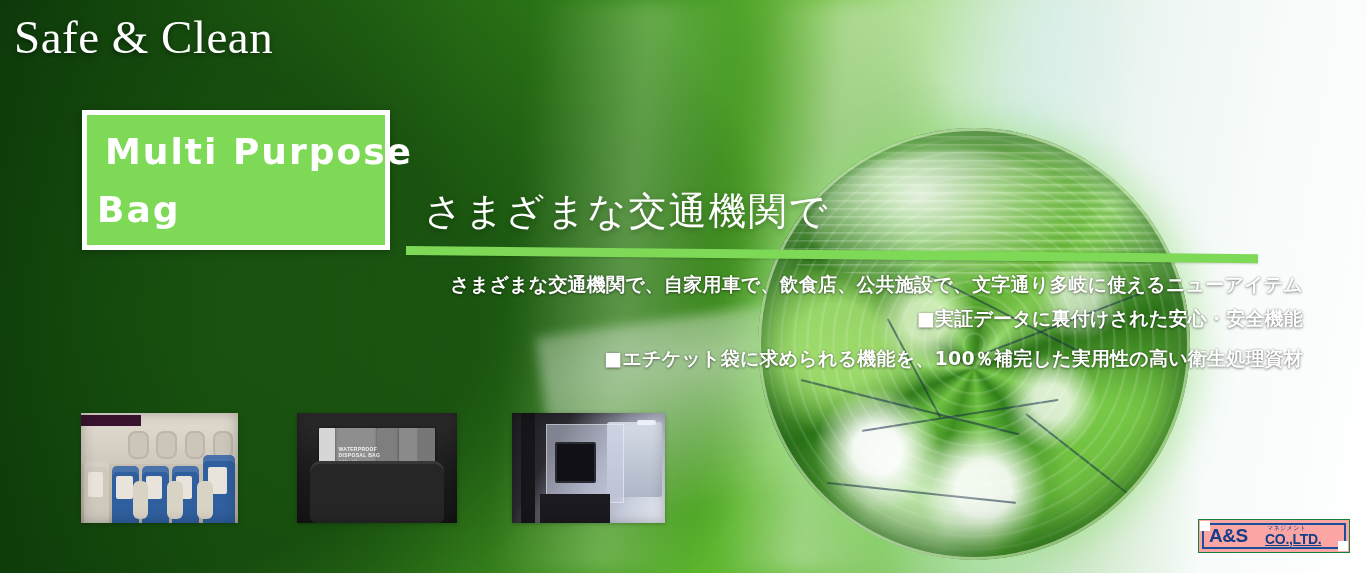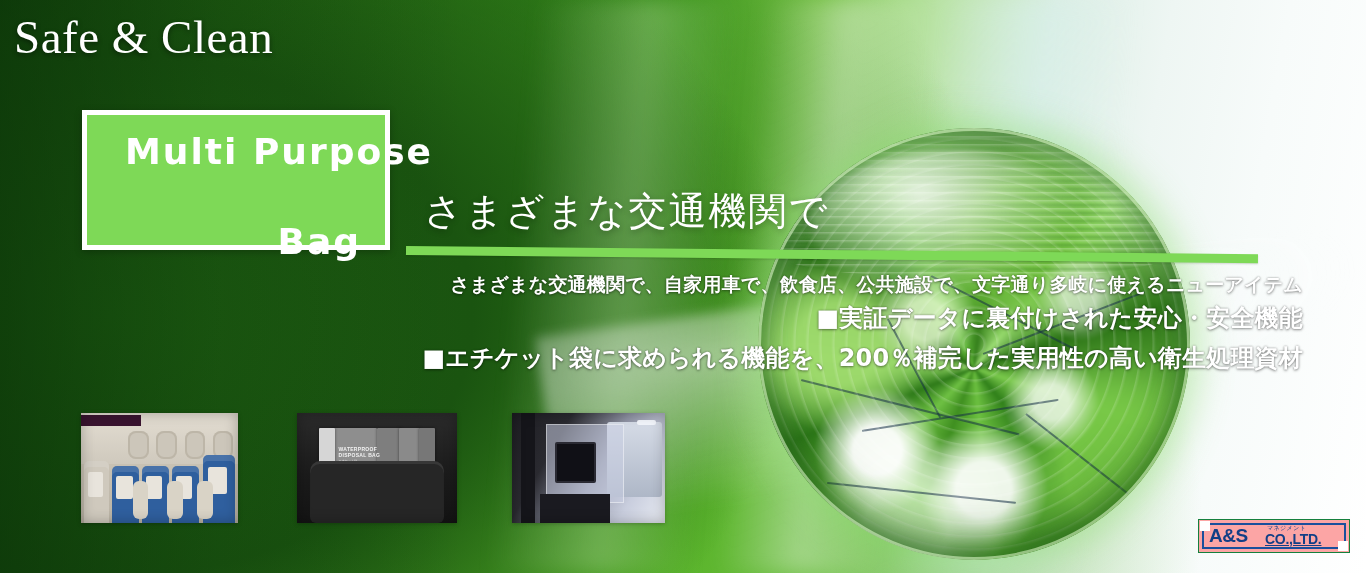--- a/index.html
+++ b/index.html
@@ -158,22 +158,22 @@
   }
   .mp-line{
     color:#ffffff;
     font-family:"DejaVu Sans","Liberation Sans",sans-serif;
     font-weight:700;
     font-size:36px;
     line-height:58px;
     letter-spacing:2px;
     white-space:nowrap;
   }
-  .mp-line.l1{text-align:left;padding-left:8px;margin-left:20px;}
-  .mp-line.l2{text-align:right;padding-right:10px;margin-top:32px;}
+  .mp-line.l1{text-align:left;padding-left:8px;}
+  .mp-line.l2{padding-right:10px;}
 
   
   .jp-title{
     position:absolute;left:424px;top:189px;
     color:#ffffff;
     font-family:"DejaVu Sans","Liberation Sans",sans-serif;
     font-size:38px;line-height:44px;
     letter-spacing:2px;
     white-space:nowrap;
     text-shadow:0 2px 6px rgba(0,0,0,.30);
@@ -192,21 +192,21 @@
   .copy{
     position:absolute;left:303px;top:270px;width:1000px;
     color:#ffffff;
     font-family:"DejaVu Sans","Liberation Sans",sans-serif;
     font-weight:700;
     text-shadow:0 1px 3px rgba(0,0,0,.40), 0 0 2px rgba(0,0,0,.35);
     white-space:nowrap;
     text-align:right;
   }
   .copy .lead{font-size:19px;line-height:28px;letter-spacing:.2px;}
-  .copy .bullet{font-size:24px;line-height:40px;letter-spacing:.2px;margin-left:-9px;}
+  .copy .bullet{font-size:19px;line-height:40px;letter-spacing:.2px;margin-left:-9px;}
 
   
   .photo{
     position:absolute;top:413px;height:110px;
     box-shadow:0 1px 4px rgba(0,0,0,.25);
     overflow:hidden;
   }
   .p1{left:81px;width:157px;}
   .p2{left:297px;width:160px;}
   .p3{left:512px;width:153px;}
@@ -311,21 +311,21 @@
     <div class="mp-line l2">Bag</div>
   </div>
 
   <div class="jp-title">さまざまな交通機関で</div>
 
   <div class="rule"></div>
 
   <div class="copy">
     <div class="lead">さまざまな交通機関で、自家用車で、飲食店、公共施設で、文字通り多岐に使えるニューアイテム</div>
     <div class="bullet">■実証データに裏付けされた安心・安全機能</div>
-    <div class="bullet">■エチケット袋に求められる機能を、200％補完した実用性の高い衛生処理資材</div>
+    <div class="bullet">■エチケット袋に求められる機能を、100％補完した実用性の高い衛生処理資材</div>
   </div>
 
   <div class="photo p1">
     <div class="train">
       <div class="wall"></div>
       <div class="strip"></div>
       <div class="win" style="left:30%;"></div>
       <div class="win" style="left:48%;"></div>
       <div class="win" style="left:66%;"></div>
       <div class="win" style="left:84%;"></div>

